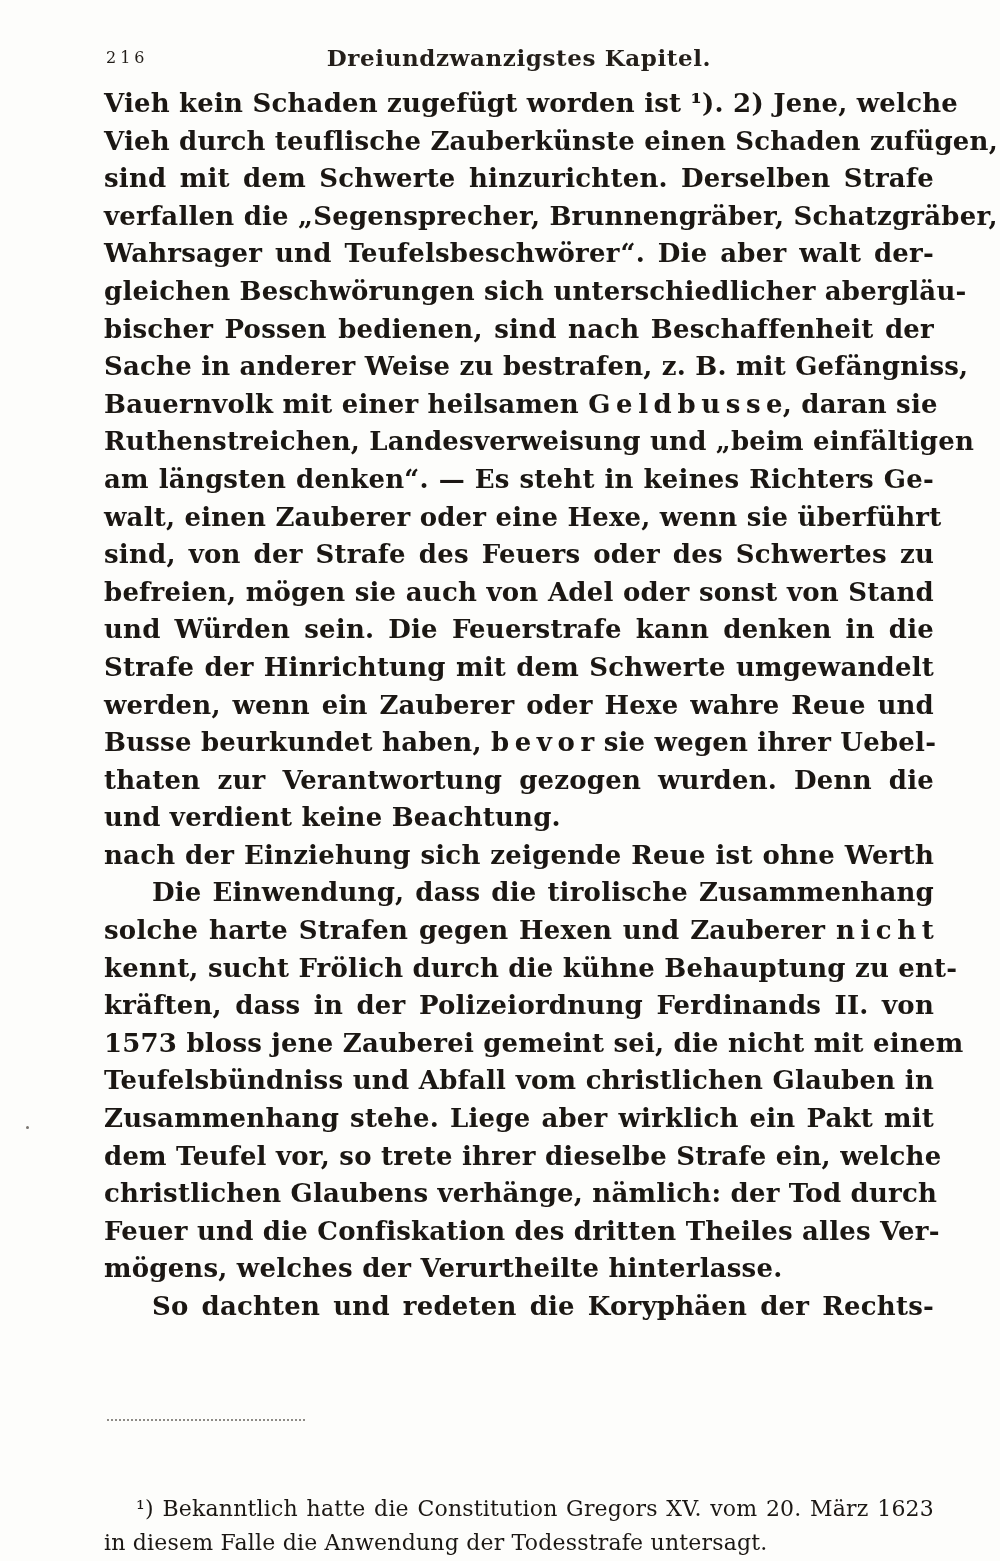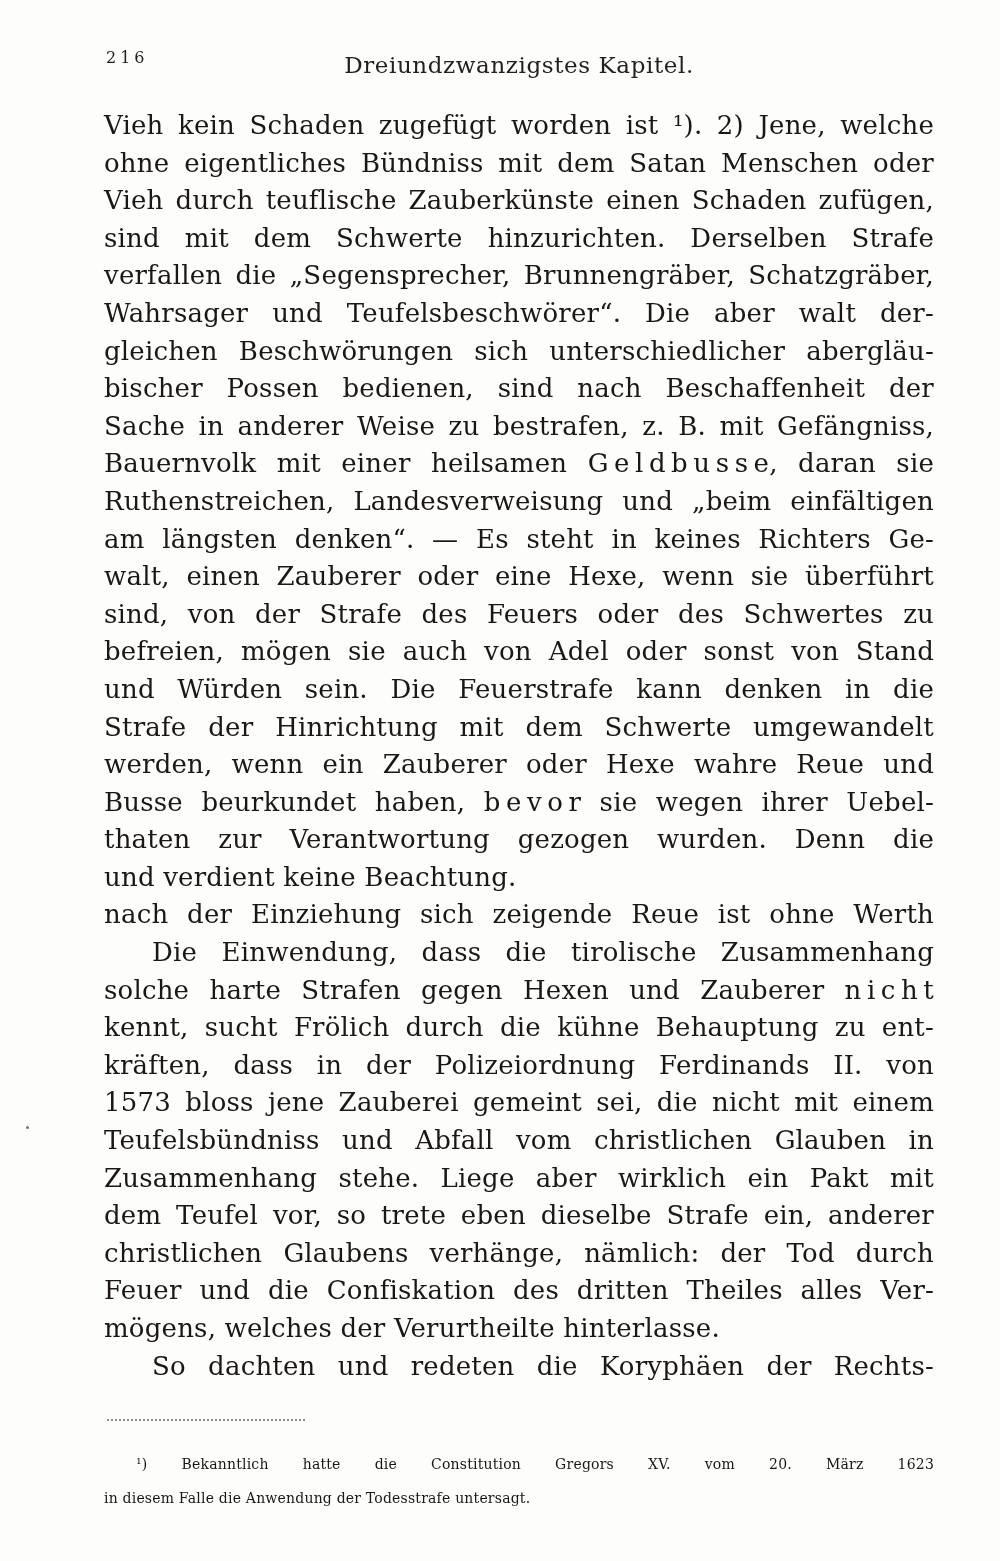--- a/index.html
+++ b/index.html
@@ -26,35 +26,37 @@
     left: 2px;
     top: 4px;
     font-size: 16px;
     letter-spacing: 4px;
     color: #221d18;
   }
   .chapter-title {
     position: absolute;
     left: 0;
     right: 0;
-    top: 8px;
+    top: 0;
     text-align: center;
     font-size: 23px;
     letter-spacing: 0.6px;
     color: #241f1a;
+    font-weight: bold;
   }
   
   .body-text {
     position: absolute;
-    top: 107px;
+    top: 85px;
     left: 104px;
     width: 830px;
     font-size: 26px;
     line-height: 37.6px;
     letter-spacing: 0.2px;
+    font-weight: bold;
   }
   .line {
     text-align: justify;
     text-align-last: justify;
     height: 37.6px;
     white-space: nowrap;
     overflow: visible;
   }
   .line.no-justify {
     text-align: left;
@@ -65,24 +67,24 @@
   .footnote-separator {
     position: absolute;
     top: 1419px;
     left: 107px;
     width: 198px;
     border-top: 2px dotted #6a665f;
     opacity: 0.75;
   }
   .footnote {
     position: absolute;
-    top: 1447px;
+    top: 1492px;
     left: 104px;
     width: 830px;
-    font-size: 14px;
+    font-size: 22px;
     line-height: 34px;
     letter-spacing: 0.2px;
   }
   .footnote .line { height: 34px; }
   .footnote .line.indent { text-indent: 32px; }
   
   .margin-speck {
     position: absolute;
     left: 26px;
     top: 1126px;
@@ -98,21 +100,20 @@
 
 <div class="page">
 
   <div class="running-head">
     <span class="page-number">216</span>
     <span class="chapter-title">Dreiundzwanzigstes Kapitel.</span>
   </div>
 
   <div class="body-text">
       <div class="line">Vieh kein Schaden zugefügt worden ist ¹). 2) Jene, welche</div>
-      <div class="line">ohne eigentliches Bündniss mit dem Satan Menschen oder</div>
       <div class="line">Vieh durch teuflische Zauberkünste einen Schaden zufügen,</div>
       <div class="line">sind mit dem Schwerte hinzurichten. Derselben Strafe</div>
       <div class="line">verfallen die „Segensprecher, Brunnengräber, Schatzgräber,</div>
       <div class="line">Wahrsager und Teufelsbeschwörer“. Die aber walt der-</div>
       <div class="line">gleichen Beschwörungen sich unterschiedlicher abergläu-</div>
       <div class="line">bischer Possen bedienen, sind nach Beschaffenheit der</div>
       <div class="line">Sache in anderer Weise zu bestrafen, z. B. mit Gefängniss,</div>
       <div class="line">Bauernvolk mit einer heilsamen G e l d b u s s e, daran sie</div>
       <div class="line">Ruthenstreichen, Landesverweisung und „beim einfältigen</div>
       <div class="line">am längsten denken“. — Es steht in keines Richters Ge-</div>
@@ -126,21 +127,21 @@
       <div class="line">thaten zur Verantwortung gezogen wurden. Denn die</div>
       <div class="line no-justify">und verdient keine Beachtung.</div>
       <div class="line">nach der Einziehung sich zeigende Reue ist ohne Werth</div>
       <div class="line indent">Die Einwendung, dass die tirolische Zusammenhang</div>
       <div class="line">solche harte Strafen gegen Hexen und Zauberer n i c h t</div>
       <div class="line">kennt, sucht Frölich durch die kühne Behauptung zu ent-</div>
       <div class="line">kräften, dass in der Polizeiordnung Ferdinands II. von</div>
       <div class="line">1573 bloss jene Zauberei gemeint sei, die nicht mit einem</div>
       <div class="line">Teufelsbündniss und Abfall vom christlichen Glauben in</div>
       <div class="line">Zusammenhang stehe. Liege aber wirklich ein Pakt mit</div>
-      <div class="line">dem Teufel vor, so trete eben dieselbe Strafe ein, anderer</div>
+      <div class="line">dem Teufel vor, so trete ihrer dieselbe Strafe ein, welche</div>
       <div class="line">christlichen Glaubens verhänge, nämlich: der Tod durch</div>
       <div class="line">Feuer und die Confiskation des dritten Theiles alles Ver-</div>
       <div class="line no-justify">mögens, welches der Verurtheilte hinterlasse.</div>
       <div class="line indent">So dachten und redeten die Koryphäen der Rechts-</div>
     </div>
 
   <div class="footnote-separator"></div>
 
   <div class="footnote">
       <div class="line indent">¹) Bekanntlich hatte die Constitution Gregors XV. vom 20. März 1623</div>

